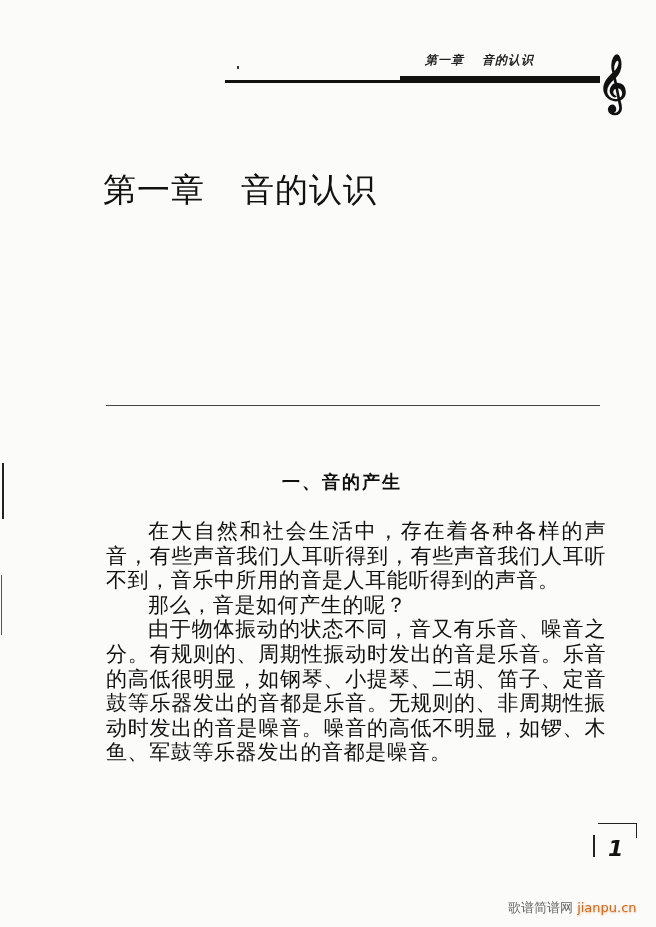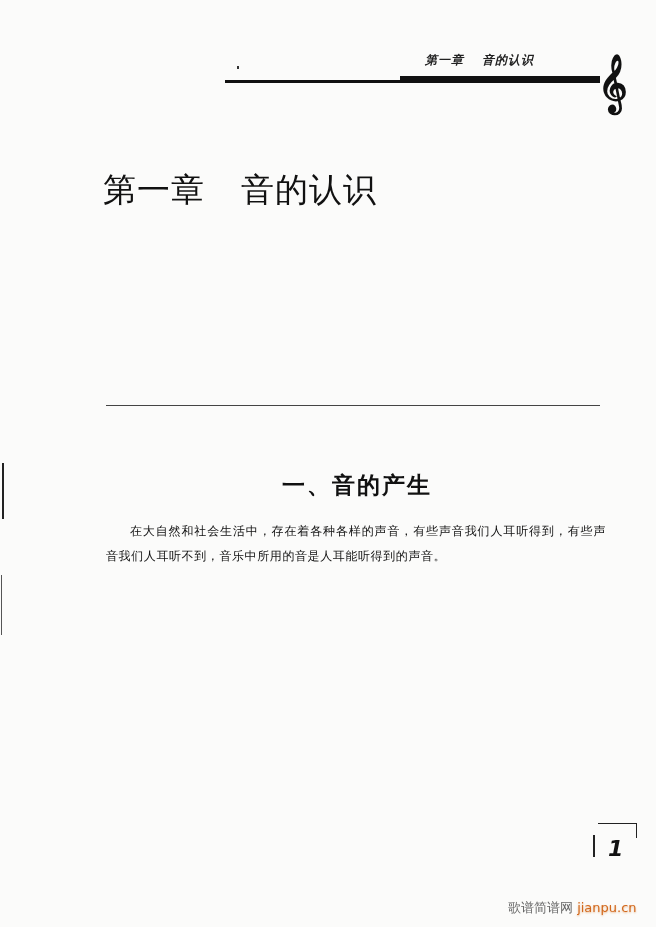--- a/index.html
+++ b/index.html
@@ -31,25 +31,25 @@
       left: 103px; top: 168px; font-size: 33px; letter-spacing: 1px; color: #111;
       white-space: nowrap;
     }
     .chapter-title .gap { display: inline-block; width: 36px; }
     .divider {
       left: 106px; top: 405px; width: 494px; height: 1px; background: #444;
     }
     .left-mark-1 { left: 2px; top: 463px; width: 2px; height: 56px; background: #222; }
     .left-mark-2 { left: 1px; top: 575px; width: 1px; height: 60px; background: #555; }
     .section-title {
-      left: 282px; top: 470px; font-size: 23px; font-weight: bold; letter-spacing: 2px;
+      left: 282px; top: 470px; font-size: 18px; font-weight: bold; letter-spacing: 2px;
       font-family: "DejaVu Sans", "Liberation Sans", sans-serif; color: #111;
     }
     .body-text {
-      left: 106px; top: 519px; width: 500px; font-size: 12px; line-height: 24.6px;
+      left: 106px; top: 519px; width: 500px; font-size: 21px; line-height: 24.6px;
       color: #111; letter-spacing: 0.6px;
     }
     .body-text p { margin: 0; text-indent: 2em; text-align: justify; }
     .page-box {
       left: 598px; top: 823px; width: 38px; height: 14px;
       border-top: 1px solid #222; border-right: 1px solid #222;
     }
     .page-corner { left: 593px; top: 835px; width: 2px; height: 22px; background: #222; }
     .page-number {
       left: 608px; top: 836px; font-size: 22px; font-style: italic; font-weight: bold;
@@ -78,20 +78,22 @@
 
 <div class="abs divider"></div>
 
 <div class="abs left-mark-1"></div>
 <div class="abs left-mark-2"></div>
 
 <div class="abs section-title">一、音的产生</div>
 
 <div class="abs body-text">
   <p>在大自然和社会生活中，存在着各种各样的声音，有些声音我们人耳听得到，有些声音我们人耳听不到，音乐中所用的音是人耳能听得到的声音。</p>
+  <p>那么，音是如何产生的呢？</p>
+  <p>由于物体振动的状态不同，音又有乐音、噪音之分。有规则的、周期性振动时发出的音是乐音。乐音的高低很明显，如钢琴、小提琴、二胡、笛子、定音鼓等乐器发出的音都是乐音。无规则的、非周期性振动时发出的音是噪音。噪音的高低不明显，如锣、木鱼、军鼓等乐器发出的音都是噪音。</p>
 </div>
 
 <div class="abs page-box"></div>
 <div class="abs page-corner"></div>
 <div class="abs page-number">1</div>
 
 <div class="abs watermark">
   <span>歌谱简谱网</span>
   <span class="latin">jianpu.cn</span>
 </div>

